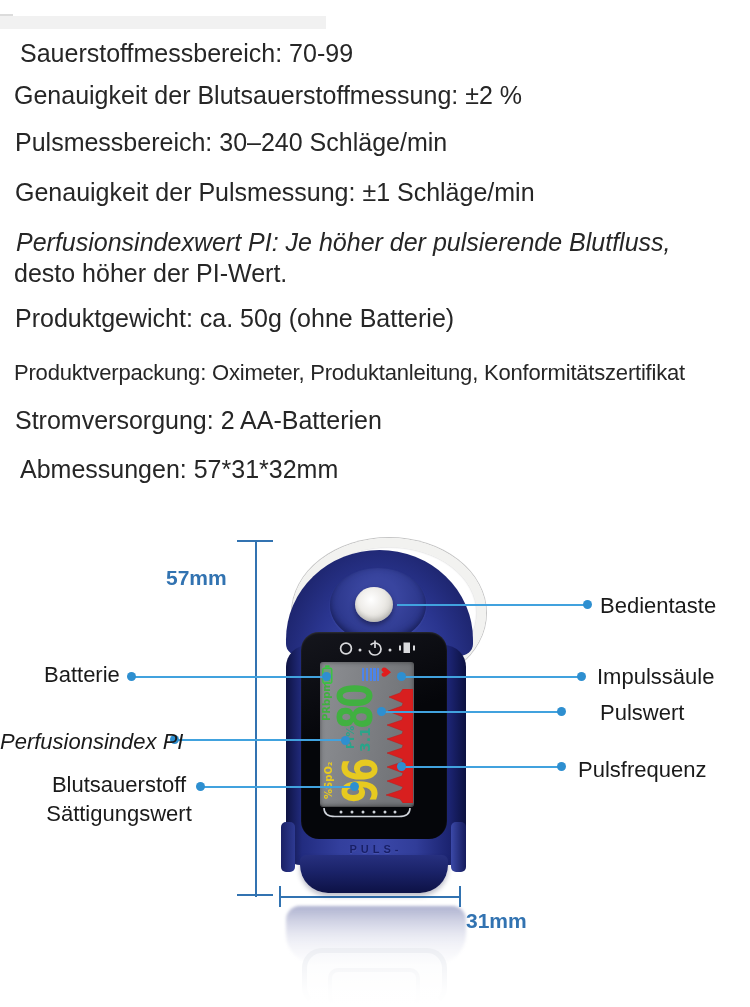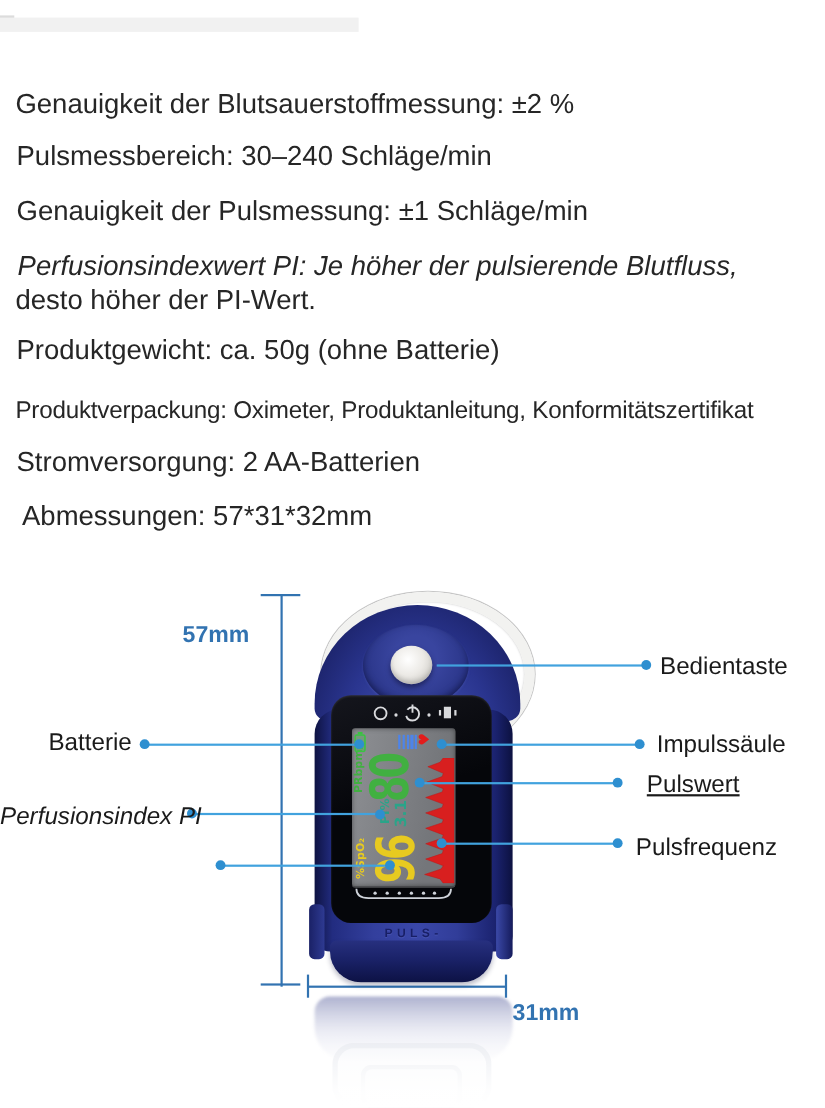--- a/index.html
+++ b/index.html
@@ -90,20 +90,21 @@
         background:linear-gradient(180deg,rgba(255,255,255,0) 0%,rgba(255,255,255,.55) 45%,rgba(255,255,255,.95) 85%,#fff 100%);}
 </style>
 </head>
 <body>
 
 <div id="stage">
 
   <div class="abs artifact-a"></div>
   <div class="abs artifact-b"></div>
 
+  <p class="spec s0">Sauerstoffmessbereich: 70-99</p>
   <p class="spec s1">Genauigkeit der Blutsauerstoffmessung: ±2 %</p>
   <p class="spec s2">Pulsmessbereich: 30–240 Schläge/min</p>
   <p class="spec s3">Genauigkeit der Pulsmessung: ±1 Schläge/min</p>
   <p class="spec s4">Perfusionsindexwert PI: Je höher der pulsierende Blutfluss,</p>
   <p class="spec s5">desto höher der PI-Wert.</p>
   <p class="spec s6">Produktgewicht: ca. 50g (ohne Batterie)</p>
   <p class="spec s7">Produktverpackung: Oximeter, Produktanleitung, Konformitätszertifikat</p>
   <p class="spec s8">Stromversorgung: 2 AA-Batterien</p>
   <p class="spec s9">Abmessungen: 57*31*32mm</p>
 
@@ -211,17 +212,21 @@
   <div class="ldot" style="left:170px;top:735px;"></div>
   <div class="ldot" style="left:341px;top:736px;"></div>
 
   <div class="lead" style="left:203px;top:786px;width:152px;"></div>
   <div class="ldot" style="left:196px;top:782px;"></div>
   <div class="ldot" style="left:350px;top:782px;"></div>
 
   <div class="lbl" style="left:600px;top:593px;">Bedientaste</div>
   <div class="lbl" style="left:44px;top:662px;">Batterie</div>
   <div class="lbl" style="left:597px;top:664px;">Impulssäule</div>
-  <div class="lbl" style="left:588px;top:700px;text-decoration:underline;">Pulswert</div>
+  <div class="lbl" style="left:600px;top:700px;">Pulswert</div>
   <div class="lbl" style="left:0;top:729px;font-style:italic;">Perfusionsindex PI</div>
   <div class="lbl" style="left:578px;top:757px;">Pulsfrequenz</div>
+  <div class="lbl" style="left:40px;top:770px;width:158px;text-align:center;line-height:29px;">
+    <div>Blutsauerstoff</div>
+    <div>Sättigungswert</div>
+  </div>
 
 </div>
 
 </body></html>

